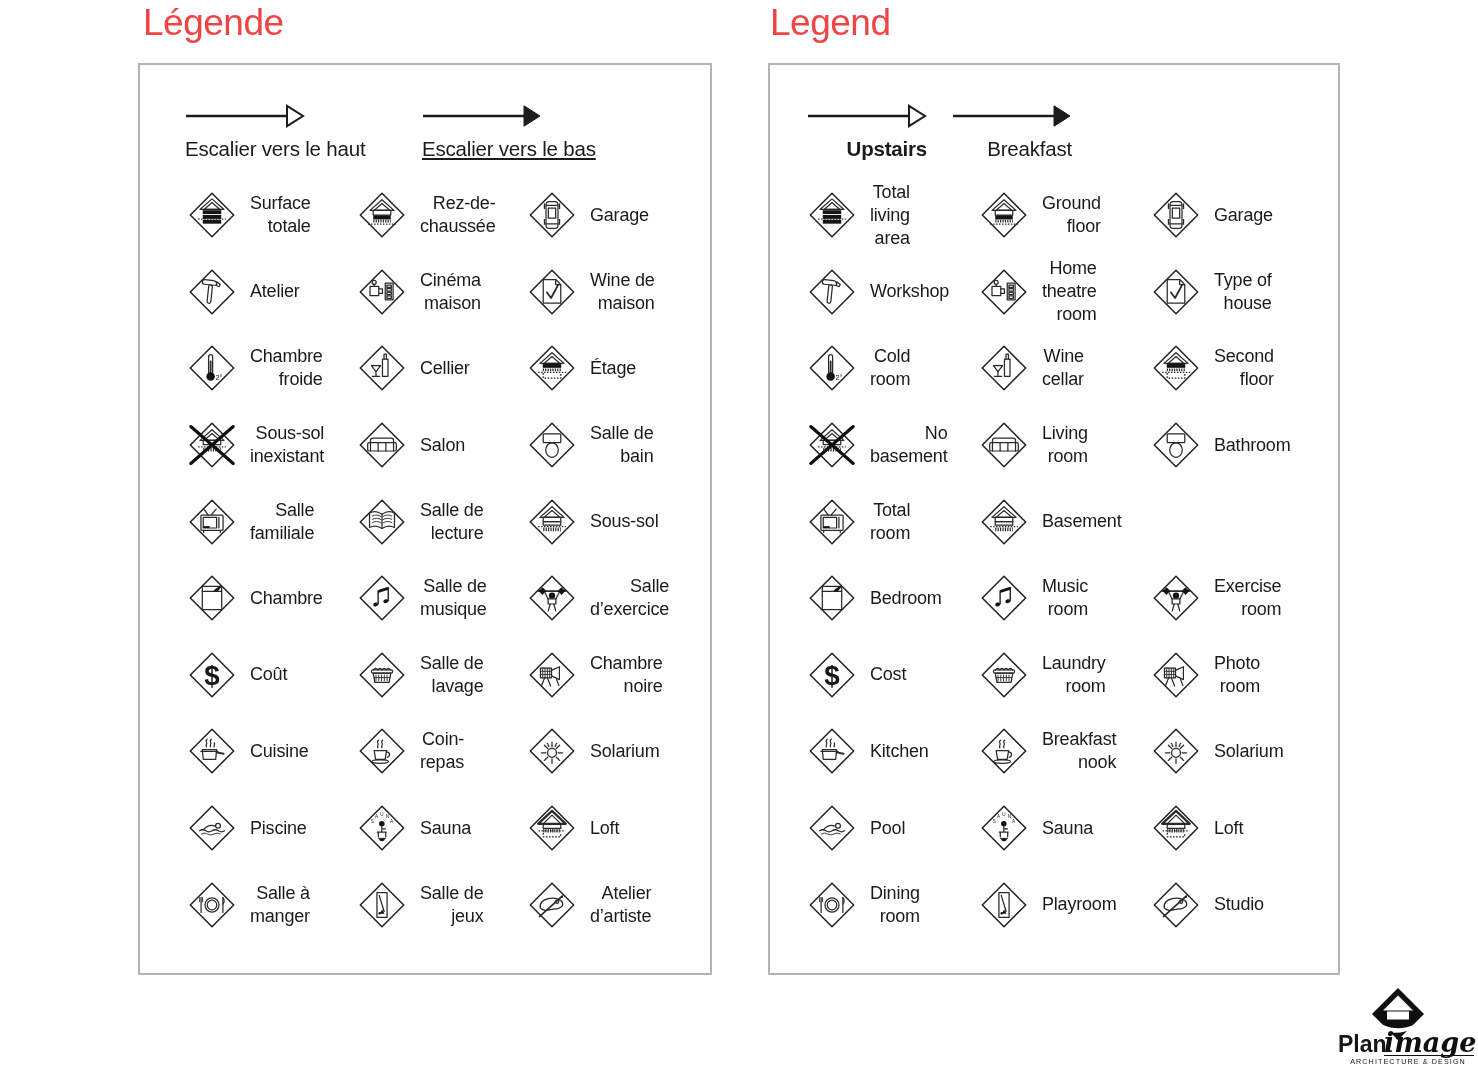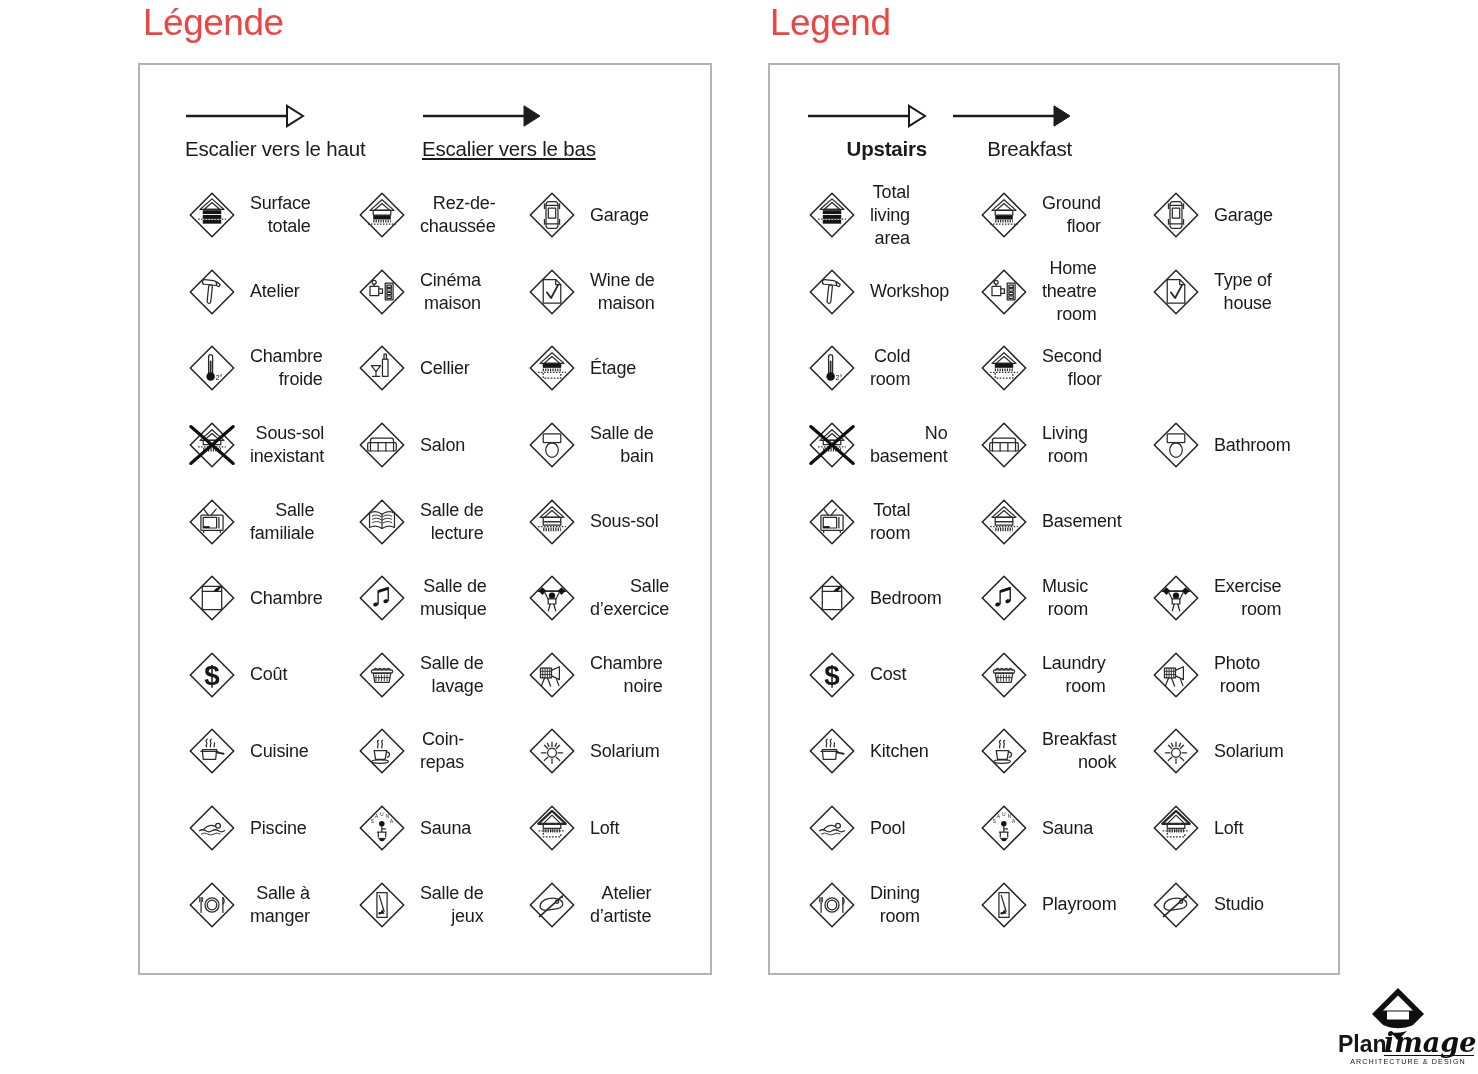--- a/index.html
+++ b/index.html
@@ -699,20 +699,36 @@
             </span>
             <div class="label">
               <span class="ln">Cold</span>
               <span class="ln">room</span>
             </div>
           </div>
           <div class="cell">
             <span class="icon">
               <svg class="dicon" viewBox="0 0 52 52">
                 <path class="dout" d="M26 2.5 49.5 26 26 49.5 2.5 26Z" stroke-width="1.7"></path>
+                <rect class="s" x="26.5" y="16.5" width="6" height="18.5"></rect>
+                <path class="s" d="M28.2 16.5V11h2.6v5.5"></path>
+                <path class="s" d="M14.5 23.5h10l-5 6.5Z"></path>
+                <line class="s" x1="19.5" y1="30" x2="19.5" y2="35"></line>
+                <line class="s" x1="15.5" y1="35" x2="23.5" y2="35"></line>
+              </svg>
+            </span>
+            <div class="label">
+              <span class="ln">Wine</span>
+              <span class="ln">cellar</span>
+            </div>
+          </div>
+          <div class="cell">
+            <span class="icon">
+              <svg class="dicon" viewBox="0 0 52 52">
+                <path class="dout" d="M26 2.5 49.5 26 26 49.5 2.5 26Z" stroke-width="1.7"></path>
                 <path class="s" d="M26 9.5 39 21H13Z"></path>
                 <path class="s" d="M26 13.5 34.5 21h-17Z"></path>
                 <rect class="f" x="16" y="21.2" width="20" height="4.6"></rect>
                 <line class="s" x1="16" y1="28" x2="36" y2="28" stroke-width="3" stroke-linecap="butt" stroke-dasharray="1.3 1.3"></line>
                 <line class="s" x1="11" y1="30.8" x2="41" y2="30.8" stroke-linecap="butt" stroke-dasharray="1.6 1.6"></line>
                 <path class="s" stroke-linecap="butt" stroke-dasharray="1.8 1.6" d="M16.5 31.5v5.5h19v-5.5"></path>
               </svg>
             </span>
             <div class="label">
               <span class="ln">Second</span>

